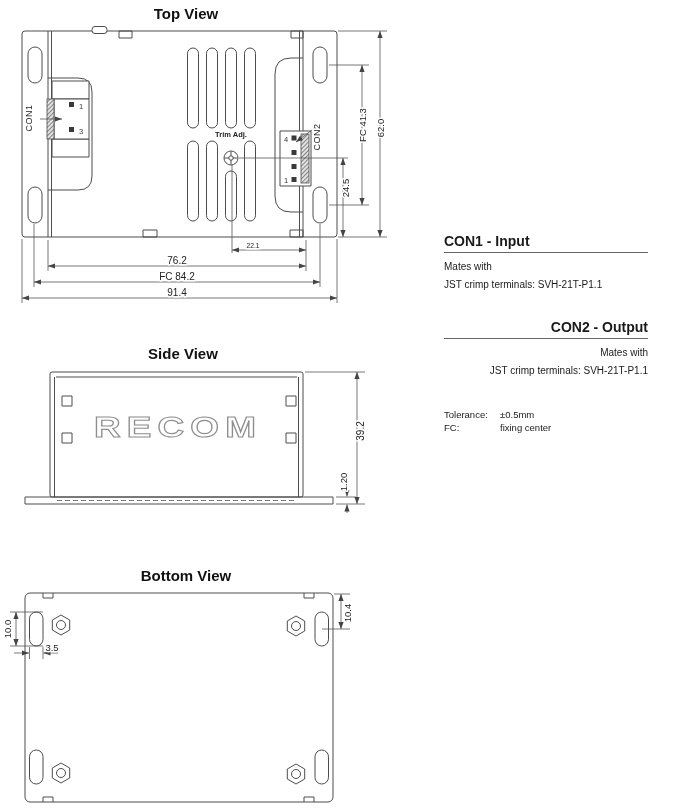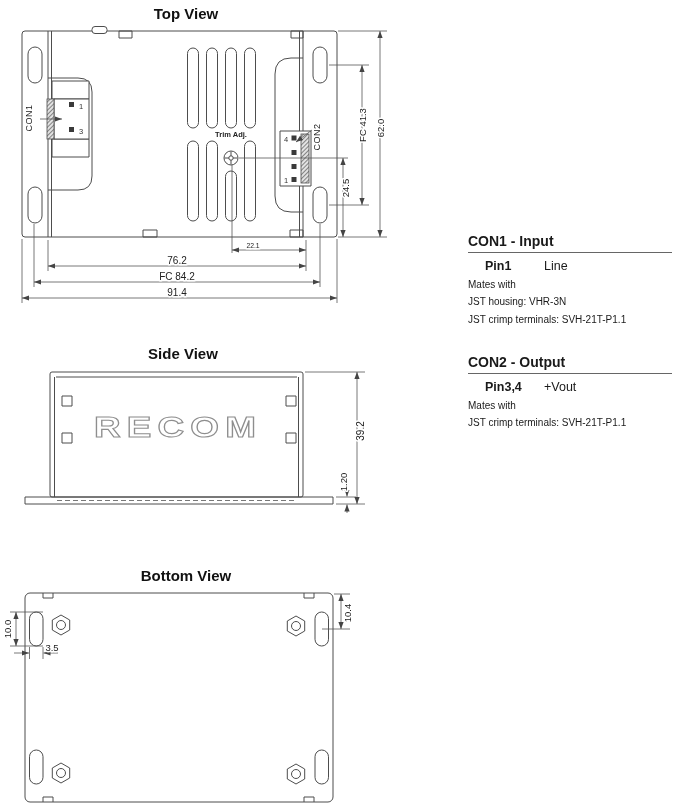--- a/index.html
+++ b/index.html
@@ -20,28 +20,28 @@
   }
   .dim   { font-size:10px; }
   .dim-v { font-size:9.5px; }
   .dim-sm{ font-size:6.8px; }
   .plabel { font-size:7.5px; fill:#333; text-anchor:middle; }
   .conlabel { font-size:9px; fill:#222; text-anchor:middle; letter-spacing:0.5px; }
   .trimlabel { font-size:7.5px; font-weight:bold; fill:#222; text-anchor:middle;
     paint-order:stroke; stroke:#fff; stroke-width:2.5px; }
   .logo { font-size:30px; font-weight:bold; fill:#ffffff; stroke:#8e8e8e;
     stroke-width:1.1px; text-anchor:middle; letter-spacing:5px; }
-  .notes { position:absolute; left:468px; top:233px; width:204px; }
+  .notes { position:absolute; left:444px; top:233px; width:204px; }
   .notes h3 { font-size:14px; font-weight:bold; margin:0 0 5px 0;
     padding:0 0 3px 0; border-bottom:1.5px solid #666; }
   .pin-row { display:flex; padding-left:17px; line-height:17.5px; font-size:12.5px; }
   .pin-name { font-weight:bold; width:59px; }
   .pin-signal { }
   .note-line { line-height:17.5px; font-size:10px; }
-  .block2 { margin-top:26px; }
+  .block2 { margin-top:26px;text-align:right; }
   .footnotes { margin-top:30px; font-size:9.5px; line-height:12.5px; }
   .fn-label { display:inline-block; width:56px; }
 </style>
 </head>
 <body>
 
 <svg width="675" height="808" viewBox="0 0 675 808">
   <defs>
     <marker id="ae" markerWidth="8" markerHeight="7" refX="7" refY="3" orient="auto" markerUnits="userSpaceOnUse">
       <path d="M0,0.4 L7,3 L0,5.6 Z" fill="#444"></path>
@@ -234,32 +234,31 @@
     </g>
     <text class="dim-v" transform="rotate(-90 11 629)" x="11" y="629">10.0</text>
     <text class="dim-v" x="52" y="651">3.5</text>
     <text class="dim-v" transform="rotate(-90 351 613)" x="351" y="613">10.4</text>
   </g>
 </svg>
 
 <div class="notes">
   <div class="note-block">
     <h3>CON1 - Input</h3>
-    <div class="pin-row">
-      <span class="pin-name">Pin1</span>
-      <span class="pin-signal">Line</span>
-    </div>
-    <div class="note-line">Mates with</div>
-    <div class="note-line">JST housing: VHR-3N</div>
-    <div class="note-line">JST crimp terminals: SVH-21T-P1.1</div>
-  </div>
-
-  <div class="note-block block2">
-    <h3>CON2 - Output</h3>
-    <div class="pin-row">
-      <span class="pin-name">Pin3,4</span>
-      <span class="pin-signal">+Vout</span>
-    </div>
     <div class="note-line">Mates with</div>
     <div class="note-line">JST crimp terminals: SVH-21T-P1.1</div>
   </div>
 
+  <div class="note-block block2">
+    <h3>CON2 - Output</h3>
+    <div class="note-line">Mates with</div>
+    <div class="note-line">JST crimp terminals: SVH-21T-P1.1</div>
+  </div>
+
+  <div class="footnotes">
+    <div>
+      <span class="fn-label">Tolerance:</span><span>±0.5mm</span>
+    </div>
+    <div>
+      <span class="fn-label">FC:</span><span>fixing center</span>
+    </div>
+  </div>
 </div>
 
 </body></html>

